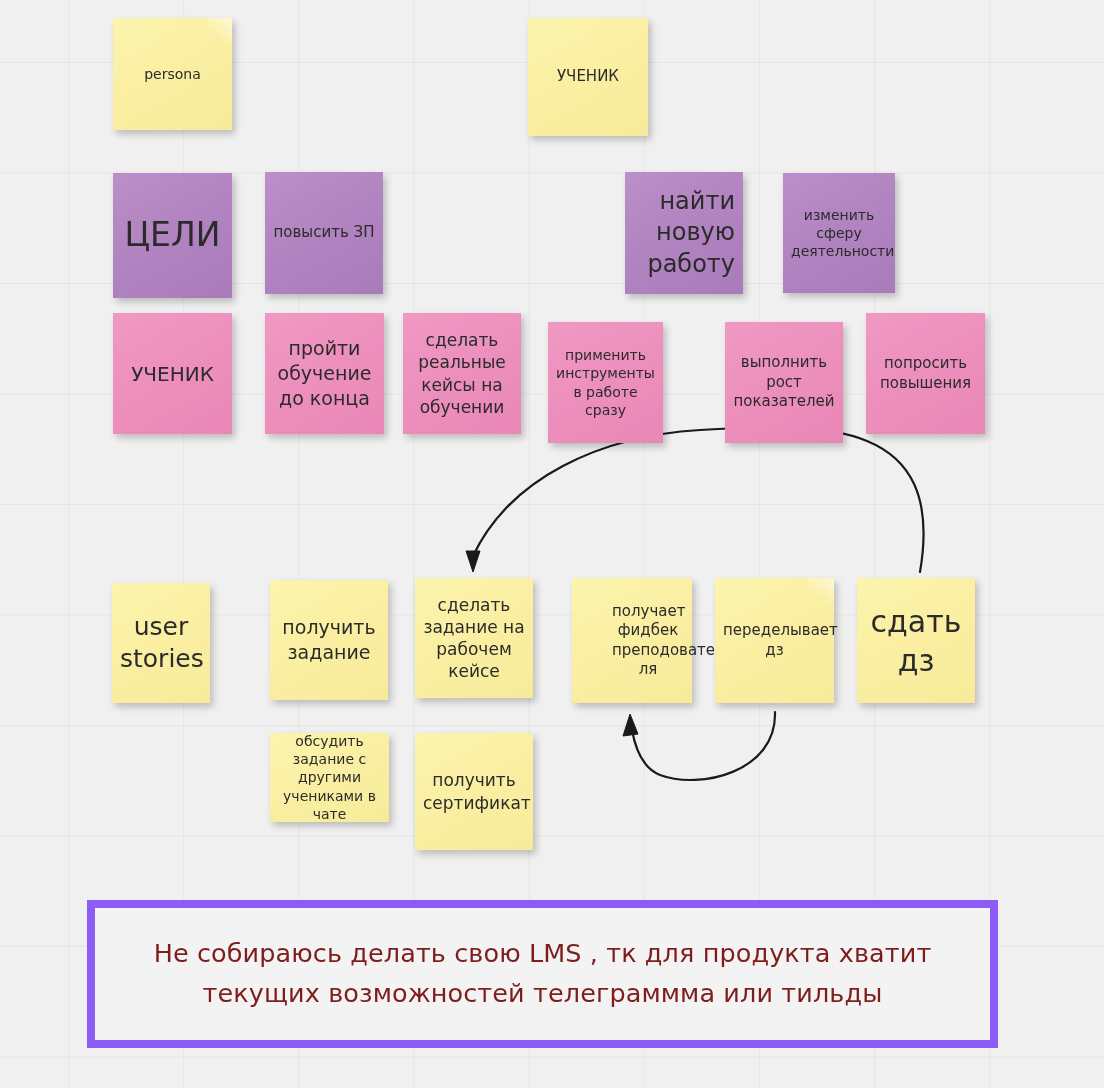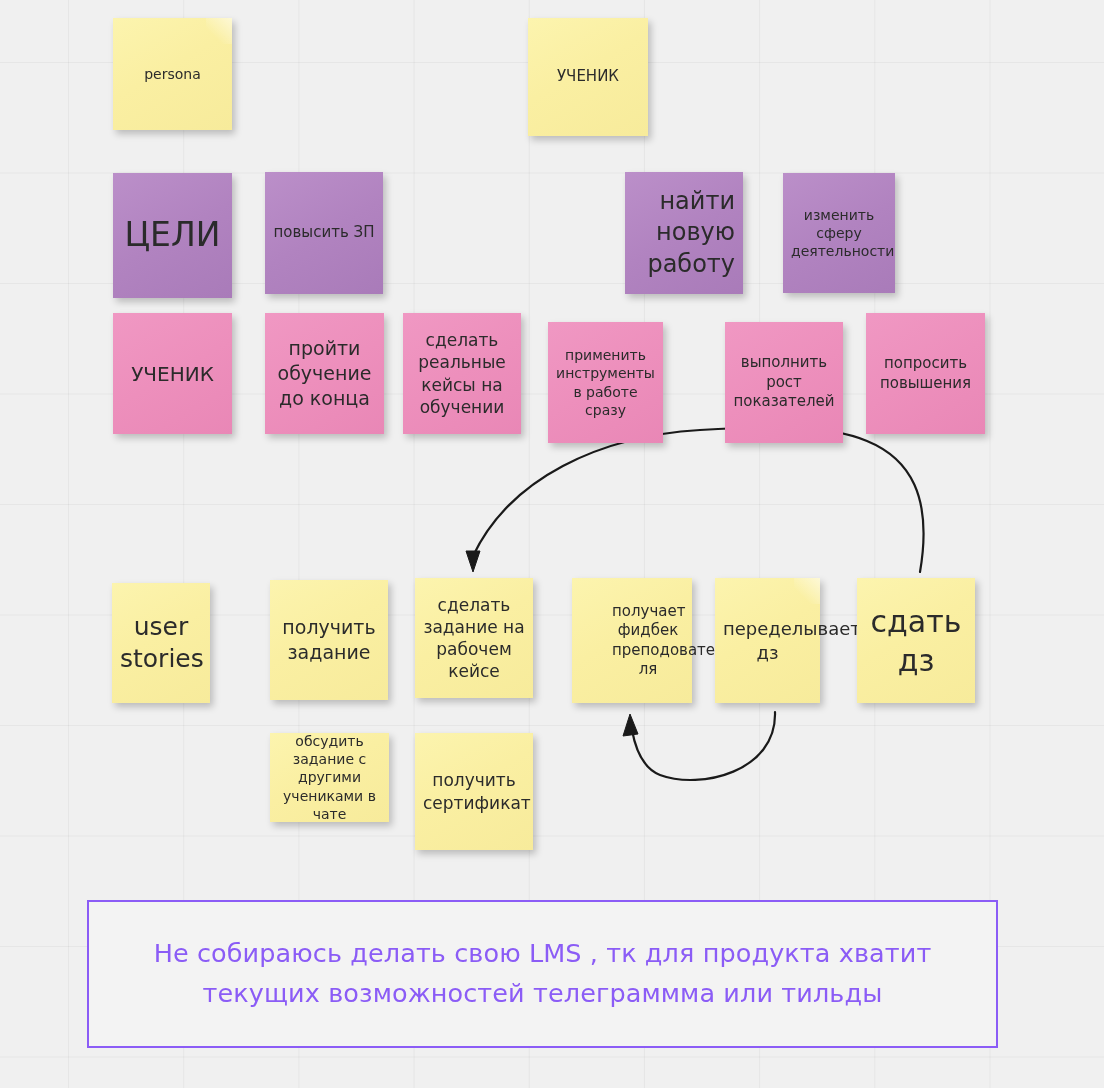--- a/index.html
+++ b/index.html
@@ -67,28 +67,28 @@
   
   #arrows {
     position: absolute;
     inset: 0;
     pointer-events: none;
   }
   
   #statement {
     position: absolute;
     box-sizing: border-box;
-    border: 2px solid #8b5cf6;
+    border: 8px solid #8b5cf6;
     background: #f3f3f3;
     display: flex;
     align-items: center;
     justify-content: center;
     text-align: center;
     padding: 10px 28px;
-    color: #8b5cf6;
+    color: #7f1d1d;
   }
   #statement .txt {
     font-size: 25.5px;
     line-height: 1.55;
     letter-spacing: 0.1px;
   }
 </style>
 </head>
 <body>
 
@@ -173,21 +173,21 @@
 задание на
 рабочем
 кейсе</span>
       </div>
       <div class="note yellow" style="left: 572px; top: 578px; width: 120px; height: 125px; font-size: 15px; padding-left: 40px;">
         <span class="txt">получает
 фидбек
 преподовате
 ля</span>
       </div>
-      <div class="note yellow" style="left: 715px; top: 578px; width: 105px; height: 125px; font-size: 18px;">
+      <div class="note yellow" style="left: 715px; top: 578px; width: 119px; height: 125px; font-size: 15px;">
         <span class="txt">переделывает
 дз</span>
         <span class="fold"></span>
       </div>
       <div class="note yellow" style="left: 857px; top: 578px; width: 118px; height: 125px; font-size: 30px;">
         <span class="txt">сдать
 дз</span>
       </div>
       <div class="note yellow" style="left: 270px; top: 733px; width: 119px; height: 89px; font-size: 14px;">
         <span class="txt">обсудить

